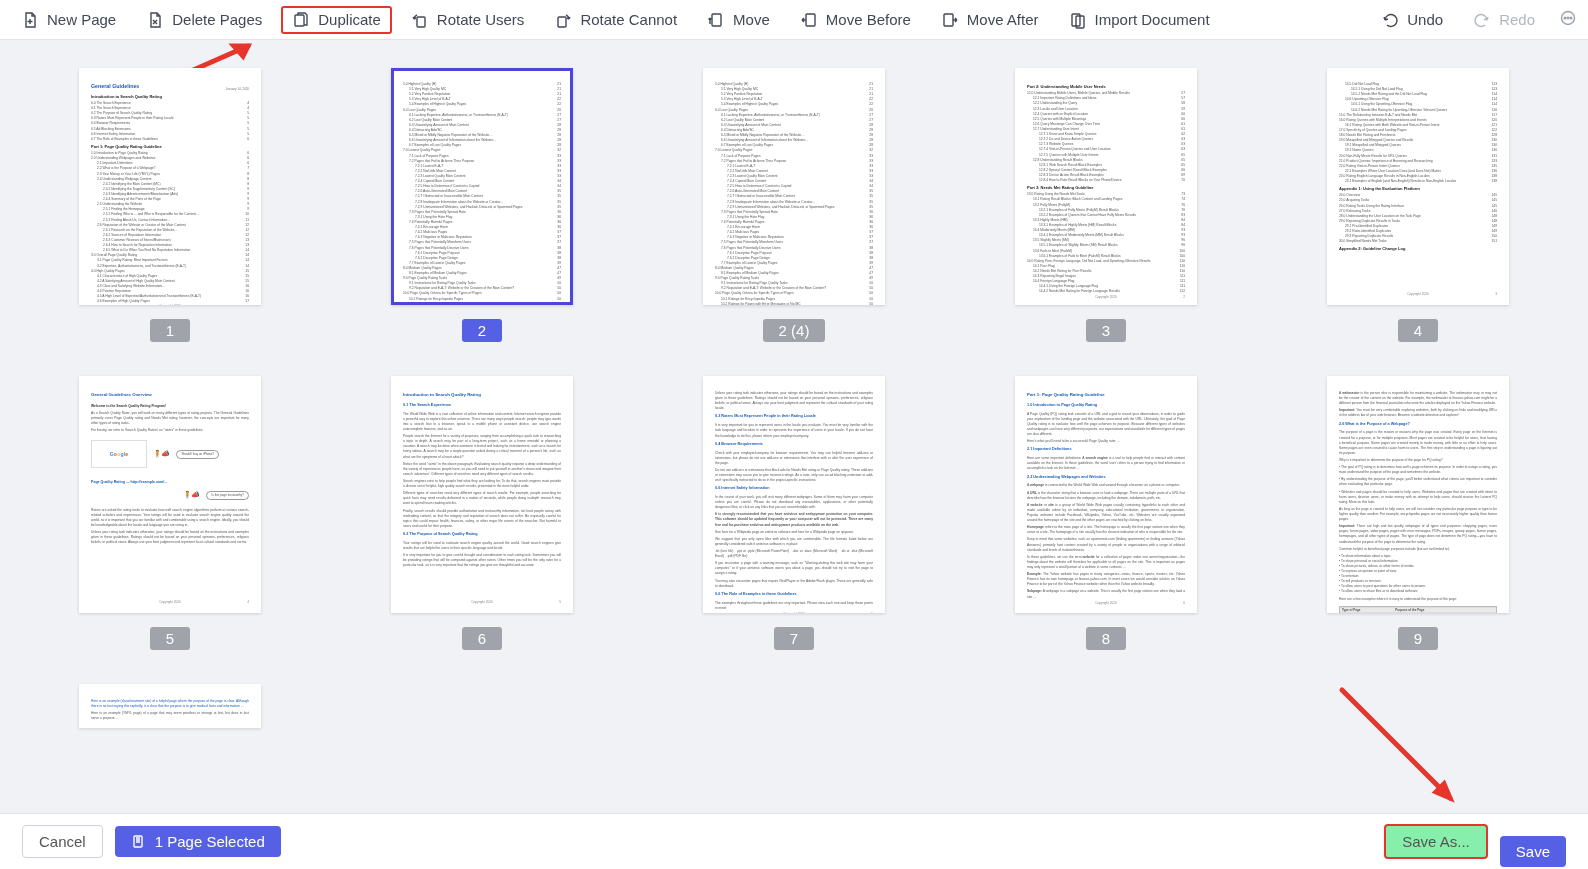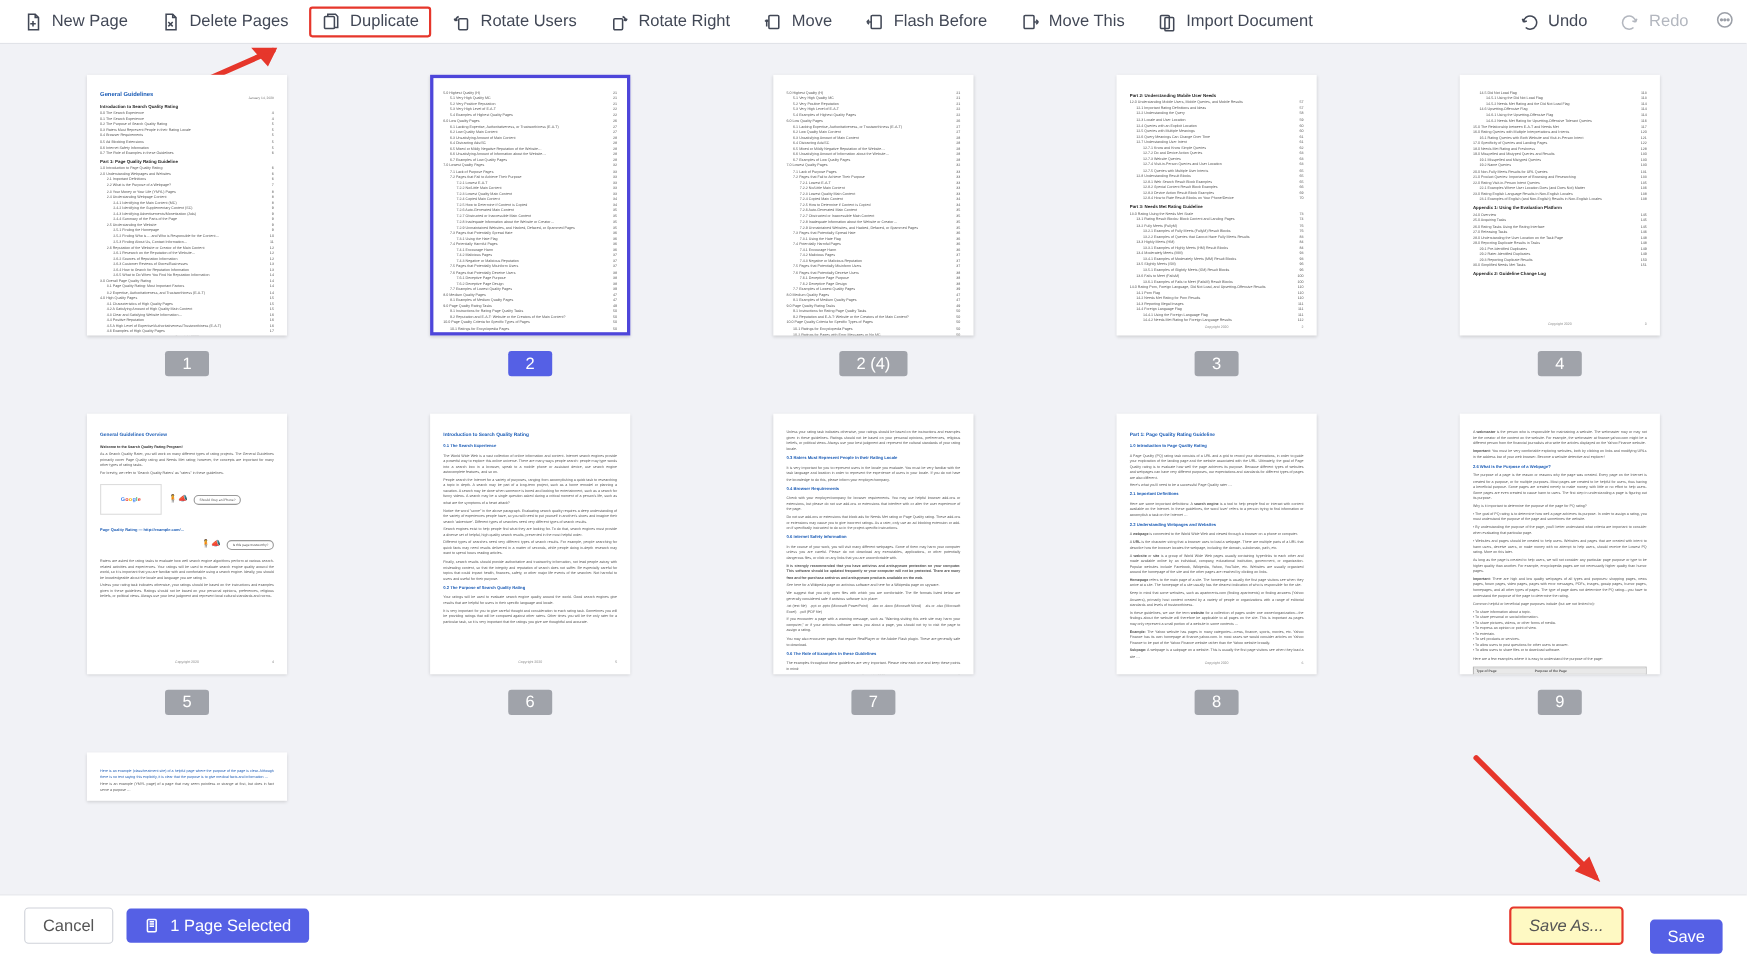--- a/index.html
+++ b/index.html
@@ -130,21 +130,21 @@
   }
   .fbtn{
     padding:7px 16px;border-radius:4px;font-size:15px;cursor:pointer;
     display:inline-flex;align-items:center;gap:8px;
   }
   .cancel{border:1px solid #cfd2d9;background:#fff;color:#555;}
   .selcount{background:var(--accent);color:#fff;margin-left:12px;}
   .selcount .sicon{width:16px;height:16px;display:inline-flex;}
   .selcount .sicon svg{stroke:#fff;}
   .f-spacer{flex:1;}
-  .saveas{border:2px solid var(--red);background:#fef9c3;color:#555;margin-right:24px;font-style:italic;}
+  .saveas{border:2px solid var(--red);background:#86efac;color:#555;margin-right:12px;}
   .save{background:var(--accent);color:#fff;margin-top:20px;}
 
   
   .logo-box{border:1px solid #ddd;width:56px;height:28px;margin:4px 0;display:flex;align-items:center;justify-content:center;}
   .google-like{font-weight:700;font-size:5px;letter-spacing:.2px;}
   .google-like span:nth-child(1){color:#4285F4;}
   .google-like span:nth-child(2){color:#EA4335;}
   .google-like span:nth-child(3){color:#FBBC05;}
   .google-like span:nth-child(4){color:#4285F4;}
   .google-like span:nth-child(5){color:#34A853;}
@@ -204,51 +204,51 @@
     <span>Rotate Users</span>
   </div>
 
   <div class="tbtn">
     <span class="ticon">
       <svg viewBox="0 0 18 18">
           <rect x="4" y="6" width="8" height="10" rx="1"></rect>
           <path d="M12 4a5 5 0 0 1 3 4m0 0 1-2m-1 2-2-1"></path>
         </svg>
     </span>
-    <span>Rotate Right</span>
+    <span>Rotate Cannot</span>
   </div>
 
   <div class="tbtn">
     <span class="ticon">
       <svg viewBox="0 0 18 18">
           <rect x="5" y="3" width="9" height="12" rx="1"></rect>
           <path d="M3 7v6m0-6-1.5 1.5M3 7l1.5 1.5"></path>
         </svg>
     </span>
     <span>Move</span>
   </div>
 
   <div class="tbtn">
     <span class="ticon">
       <svg viewBox="0 0 18 18">
           <rect x="6" y="3" width="9" height="12" rx="1"></rect>
           <path d="M6 9H2m0 0 2-2M2 9l2 2"></path>
         </svg>
     </span>
-    <span>Flash Before</span>
+    <span>Move Before</span>
   </div>
 
   <div class="tbtn">
     <span class="ticon">
       <svg viewBox="0 0 18 18">
           <rect x="3" y="3" width="9" height="12" rx="1"></rect>
           <path d="M12 9h4m0 0-2-2m2 2-2 2"></path>
         </svg>
     </span>
-    <span>Move This</span>
+    <span>Move After</span>
   </div>
 
   <div class="tbtn">
     <span class="ticon">
       <svg viewBox="0 0 18 18">
           <rect x="3" y="3" width="8" height="12" rx="1"></rect>
           <rect x="7" y="5" width="8" height="12" rx="1"></rect>
         </svg>
     </span>
     <span>Import Document</span>

